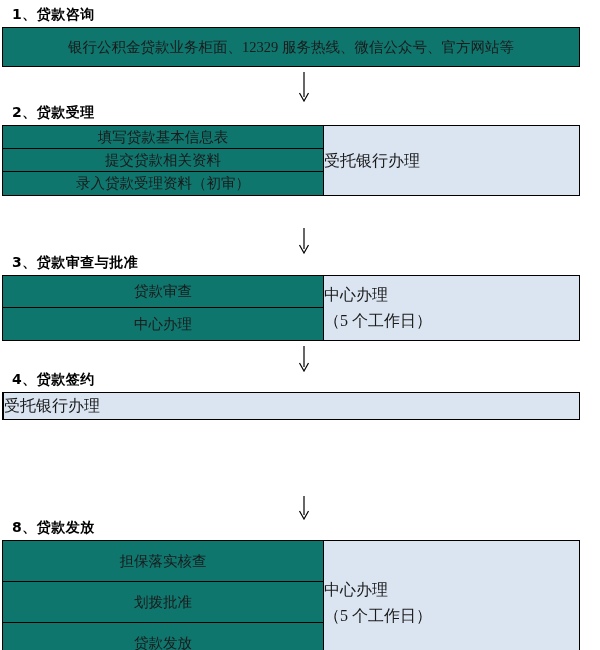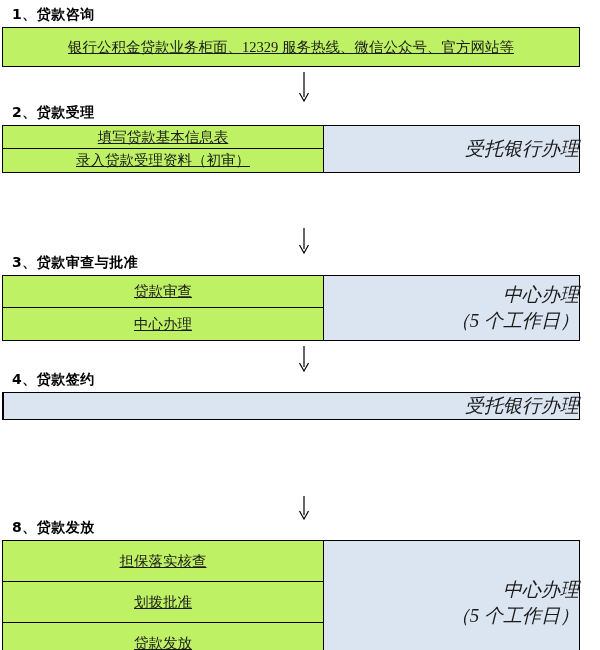--- a/index.html
+++ b/index.html
@@ -52,56 +52,54 @@
     display: flex;
     flex-direction: column;
     background: #fae4d6;
   }
 
   .left-col.full {
     flex: 1 1 auto;
   }
 
   .task-row {
-    background: #bef264;
+    background: #0f766e;
     color: #1a1a1a;
     font-size: 14.5px;
     display: flex;
     align-items: center;
     justify-content: center;
     text-align: center;
     box-sizing: border-box;
     border-bottom: 1px solid #000000;
     padding: 0 4px;
     white-space: nowrap;
-    text-decoration: underline;
   }
 
   .task-row:last-child {
     border-bottom: none;
   }
 
   .task-row.small {
     font-size: 12.5px;
   }
 
   .right-col {
     flex: 1 1 auto;
     background: #dbe5f1;
     border-left: 1px solid #000000;
     display: flex;
     flex-direction: column;
-    align-items: flex-end;
+    align-items: flex-start;
     justify-content: center;
     text-align: center;
     color: #1a1a1a;
-    font-size: 19px;
+    font-size: 16px;
     line-height: 26px;
     box-sizing: border-box;
-    font-style: italic;
   }
 
   .right-col .line {
     white-space: nowrap;
   }
 
   
   .arrow {
     position: absolute;
     left: 298px;
@@ -152,20 +150,21 @@
       <line x1="6" y1="0" x2="6" y2="25" stroke="#000000" stroke-width="1.2"></line>
       <polyline points="1.5,21 6,29 10.5,21" fill="none" stroke="#000000" stroke-width="1.2"></polyline>
     </svg>
   </div>
 
   <div class="step" id="step2">
     <div class="step-title">2、贷款受理</div>
     <div class="step-body">
       <div class="left-col">
         <div class="task-row">填写贷款基本信息表</div>
+        <div class="task-row">提交贷款相关资料</div>
         <div class="task-row">录入贷款受理资料（初审）</div>
       </div>
       <div class="right-col">
         <div class="line">受托银行办理</div>
       </div>
     </div>
   </div>
 
   <div class="arrow" id="arrow2">
     <svg width="12" height="26" viewBox="0 0 12 26" xmlns="http://www.w3.org/2000/svg">

